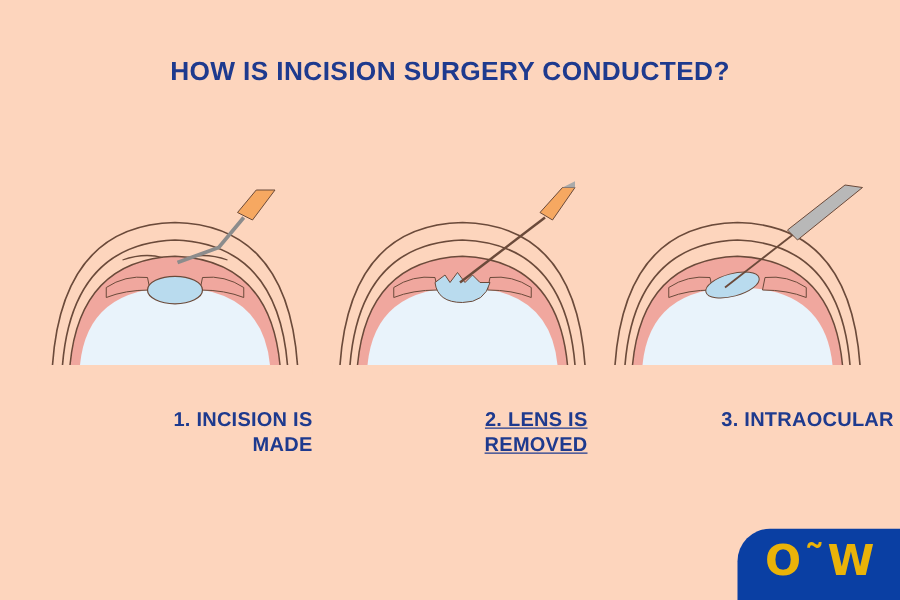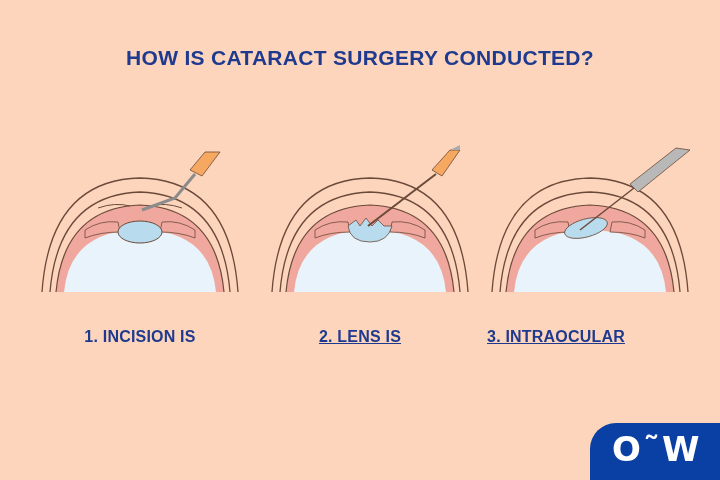--- a/index.html
+++ b/index.html
@@ -1,27 +1,27 @@
 <!DOCTYPE html>
 <html><head>
 <meta charset="utf-8">
 <style>
   html,body{margin:0;padding:0;}
   body{width:720px;height:480px;background:#fdd5bd;position:relative;overflow:hidden;font-family:"Liberation Sans",sans-serif;}
   .title{position:absolute;left:0;right:0;top:46px;text-align:center;color:#1e3a8e;font-weight:bold;font-size:21px;letter-spacing:0.3px;}
   .step{position:absolute;width:220px;height:160px;top:140px;}
   .step svg{width:220px;height:160px;display:block;}
-  .label{position:absolute;top:327px;width:220px;text-align:center;color:#1e3a8e;font-weight:bold;font-size:16px;line-height:20px;letter-spacing:0.2px;}
+  .label{position:absolute;top:327px;width:220px;text-align:right;color:#1e3a8e;font-weight:bold;font-size:16px;line-height:20px;letter-spacing:0.2px;}
   .logo{position:absolute;left:590px;top:423px;width:150px;height:70px;background:#0a3fa3;border-radius:26px 0 0 0;}
-  .logo span{position:absolute;left:22px;top:6px;color:#ffffff;font-size:34px;font-weight:bold;letter-spacing:2px;font-family:"DejaVu Sans",sans-serif;}
+  .logo span{position:absolute;left:22px;top:6px;color:#eab308;font-size:34px;font-weight:bold;letter-spacing:2px;font-family:"DejaVu Sans",sans-serif;}
 </style>
 </head>
 <body>
 
-<div class="title">HOW IS CATARACT SURGERY CONDUCTED?</div>
+<div class="title">HOW IS INCISION SURGERY CONDUCTED?</div>
 
 <div class="step" style="left:30px;">
   <svg viewBox="0 0 220 160">
     <path d="M12 152 Q20 40 110 38 Q200 40 208 152" fill="none" stroke="#6b4a3a" stroke-width="1.3"></path>
     <path d="M20 152 Q28 55 110 52 Q192 55 200 152" fill="none" stroke="#6b4a3a" stroke-width="1.3"></path>
     <path d="M26 152 Q34 68 110 65 Q186 68 194 152" fill="#f0a79e" stroke="#6b4a3a" stroke-width="1.2"></path>
     <path d="M34 152 Q40 90 110 90 Q180 90 186 152 Z" fill="#e9f3fb"></path>
     <path d="M55 90 Q70 80 88 82 L90 92 Q70 92 55 98 Z" fill="#f0a79e" stroke="#6b4a3a" stroke-width="0.8"></path>
     <path d="M165 90 Q150 80 132 82 L130 92 Q150 92 165 98 Z" fill="#f0a79e" stroke="#6b4a3a" stroke-width="0.8"></path>
     <path d="M68 68 Q85 62 100 66" fill="none" stroke="#6b4a3a" stroke-width="1"></path>
@@ -65,23 +65,25 @@
     <rect x="0" y="152" width="220" height="8" fill="#fdd5bd"></rect>
     <g>
       <polygon points="150,44 196,8 210,10 158,52" fill="#b8b8b8" stroke="#6b4a3a" stroke-width="0.8"></polygon>
       <line x1="154" y1="48" x2="100" y2="90" stroke="#6b4a3a" stroke-width="1.5"></line>
     </g>
   </svg>
 </div>
 
 <div class="label" style="left:30px;">
   <div>1.  INCISION IS</div>
+  <div style="padding-left:40px;">MADE</div>
 </div>
 <div class="label" style="left:250px;text-decoration:underline;">
   <div>2. LENS IS</div>
+  <div>REMOVED</div>
 </div>
-<div class="label" style="left:446px;text-decoration:underline;">
+<div class="label" style="left:495px;">
   <div>3. INTRAOCULAR</div>
 </div>
 
 <div class="logo">
   <span>O˜W</span>
 </div>
 
 </body></html>

